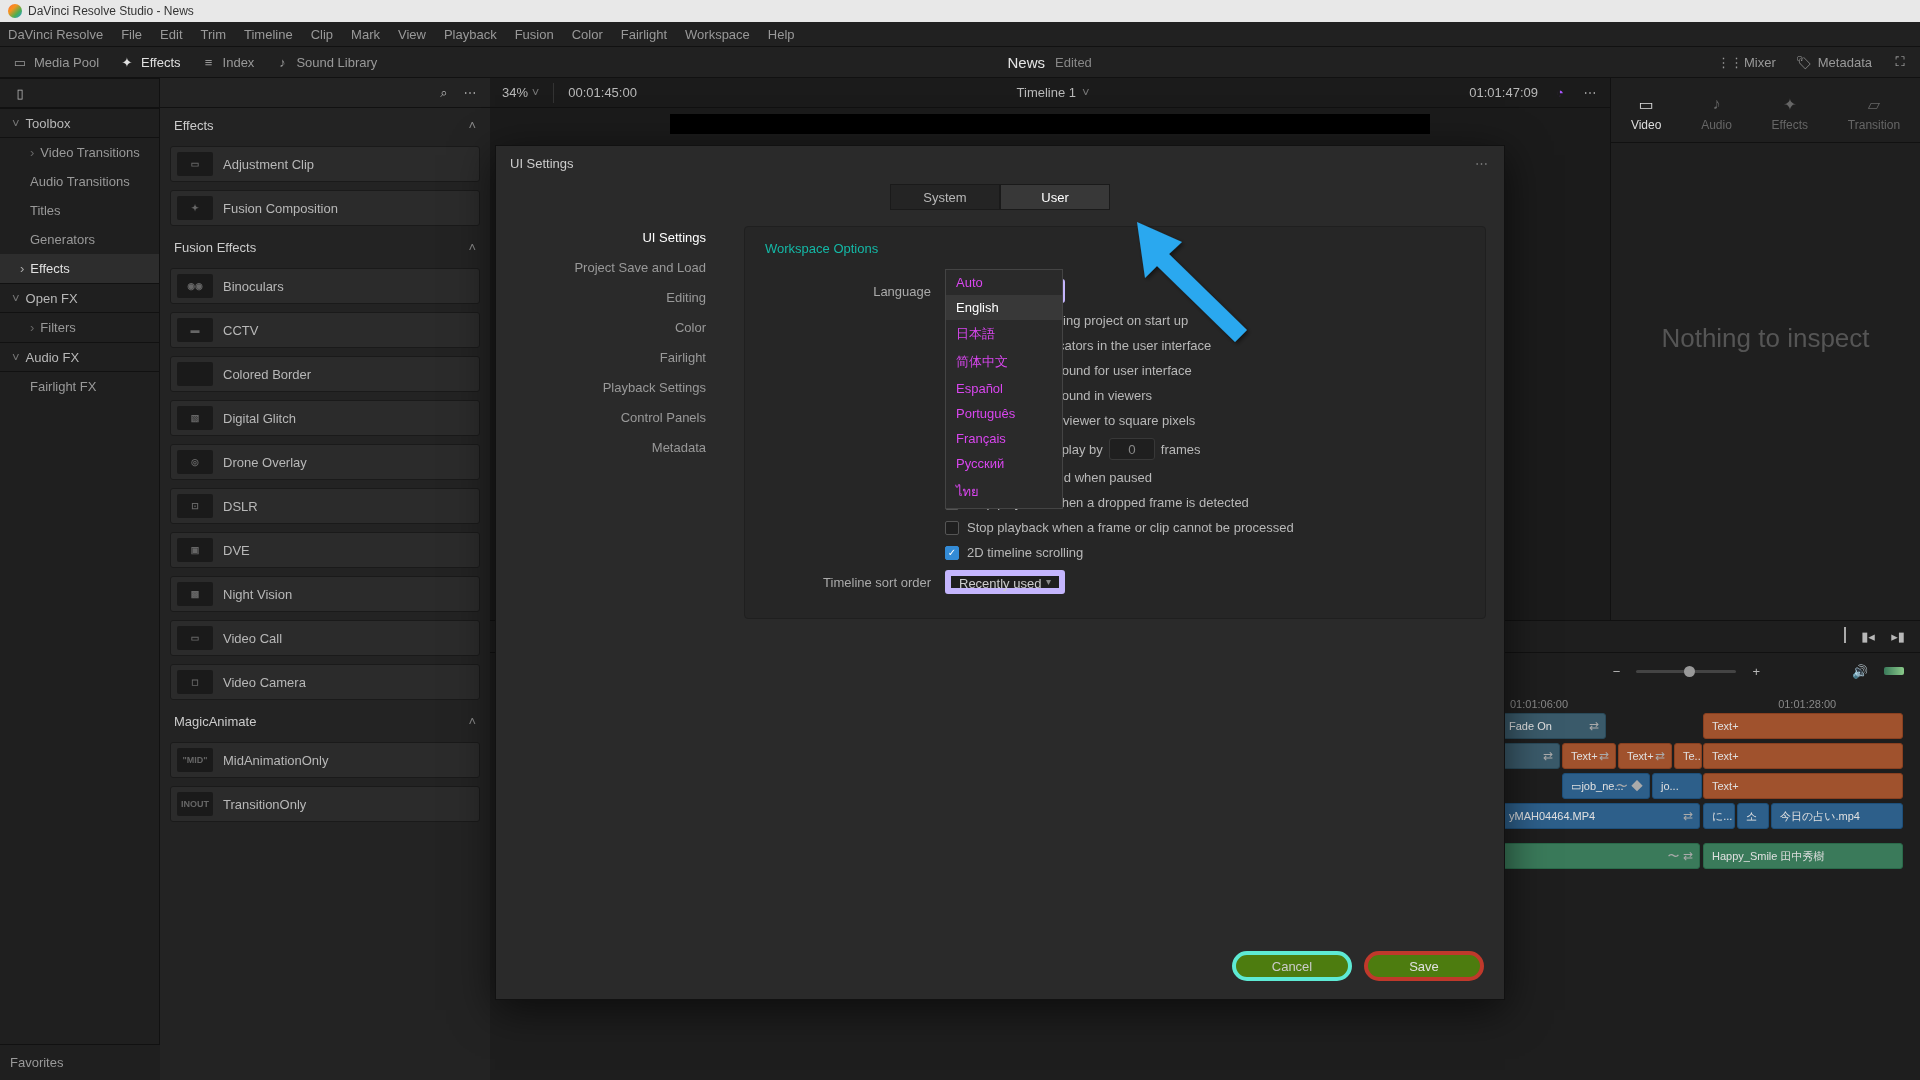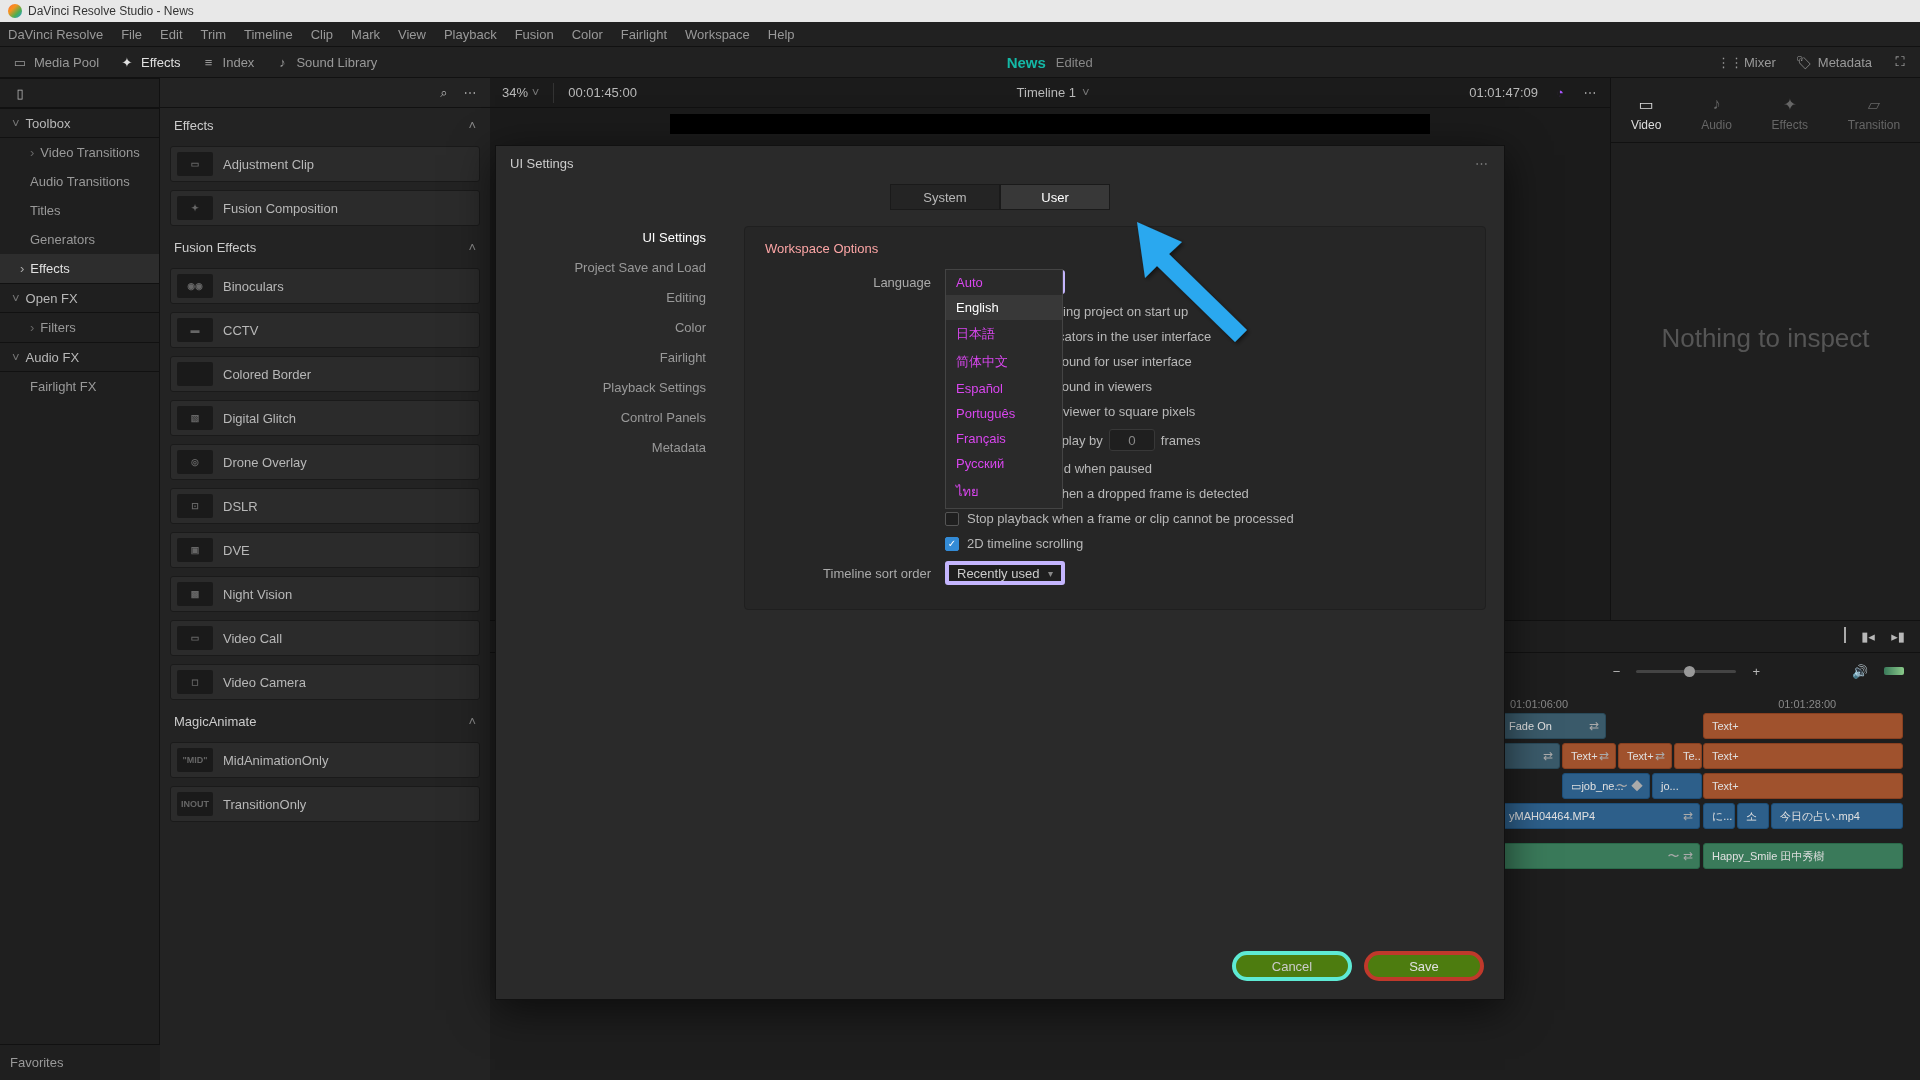--- a/index.html
+++ b/index.html
@@ -6,21 +6,21 @@
 body{background:#1a1a1a;color:#b8b8b8;font-size:13px;overflow:hidden;width:1920px;height:1080px;position:relative}
 .titlebar{height:22px;background:#e8e8e8;color:#333;display:flex;align-items:center;padding:0 8px;font-size:12px}
 .titlebar .logo{width:14px;height:14px;background:linear-gradient(135deg,#ff6b35,#f7931e,#4caf50,#2196f3);border-radius:50%;margin-right:6px}
 .menubar{height:24px;background:#212121;display:flex;align-items:center;padding:5px 8px;gap:18px;font-size:13px;color:#999}
 .menubar span{cursor:pointer}
 .toolbar{height:32px;background:#212121;border-top:1px solid #111;border-bottom:1px solid #111;display:flex;align-items:center;padding:0 12px;justify-content:space-between}
 .toolbar-left,.toolbar-right{display:flex;align-items:center;gap:20px}
 .toolbar-btn{display:flex;align-items:center;gap:6px;color:#999;cursor:pointer}
 .toolbar-btn.active{color:#e0e0e0}
 .toolbar-center{display:flex;align-items:center;gap:10px;color:#ccc}
-.proj-name{font-weight:700;font-size:15px;color:#14b8a6}
+.proj-name{font-weight:400;font-size:15px;color:#e5e5e5}
 .proj-status{color:#888;font-size:13px}
 .icon{display:inline-flex;width:16px;height:16px;align-items:center;justify-content:center}
 .main{display:flex;height:calc(100% - 78px)}
 .sidebar-left{width:160px;background:#1f1f1f;border-right:1px solid #111}
 .side-hdr{height:30px;display:flex;align-items:center;padding:0 12px;border-top:1px solid #111;border-bottom:1px solid #111}
 .side-hdr .exp{margin-right:6px;color:#777}
 .side-item{padding:7px 12px 7px 30px;color:#999;cursor:pointer}
 .side-item.sel{background:#2d2d2d;color:#e0e0e0}
 .effects-panel{width:330px;background:#232323;display:flex;flex-direction:column}
 .fx-group-hdr{height:34px;display:flex;align-items:center;justify-content:space-between;padding:0 14px;color:#ccc;font-size:13px}
@@ -53,24 +53,24 @@
 .prefs-dots{color:#888;letter-spacing:2px;cursor:pointer}
 .prefs-tabs{display:flex;justify-content:center;gap:0;margin-top:4px}
 .prefs-tab{width:110px;height:26px;display:flex;align-items:center;justify-content:center;background:#242424;border:1px solid #1a1a1a;cursor:pointer}
 .prefs-tab.active{background:#383838;color:#fff}
 .prefs-body{display:flex;height:calc(100% - 120px);margin-top:8px}
 .prefs-side{width:230px;padding-top:4px}
 .prefs-side-item{height:30px;display:flex;align-items:center;justify-content:flex-end;padding-right:20px;color:#999;cursor:pointer}
 .prefs-side-item.sel{color:#fff}
 .prefs-content{flex:1;padding:8px 18px}
 .prefs-section{border:1px solid #1f1f1f;border-radius:4px;padding:14px 20px;background:#262626}
-.prefs-sec-title{color:#fca5a5;margin-bottom:14px}
+.prefs-sec-title{color:#14b8a6;margin-bottom:23px}
 .prefs-row{display:flex;align-items:center;margin-bottom:10px;font-size:13px}
 .prefs-label{width:180px;text-align:right;padding-right:14px;color:#aaa}
-.prefs-select{width:120px;height:24px;background:#1f1f1f;border:4px solid #c4b5fd;border-radius:3px;display:flex;align-items:center;justify-content:space-between;padding:0 8px;color:#ccc;cursor:pointer}
+.prefs-select{width:120px;height:24px;background:#1f1f1f;border:6px solid #c4b5fd;border-radius:3px;display:flex;align-items:flex-start;justify-content:space-between;padding:0 8px;color:#ccc;cursor:pointer}
 .prefs-select .arr{color:#888;font-size:10px}
 .chk{width:14px;height:14px;border:1px solid #555;border-radius:2px;margin-right:8px;display:inline-flex;align-items:center;justify-content:center;background:#1f1f1f}
 .chk.on{background:#338bd6;border-color:#338bd6;color:#fff;font-size:10px}
 .prefs-footer{position:absolute;bottom:18px;right:20px;display:flex;gap:12px}
 .pbtn{width:120px;height:30px;border-radius:15px;display:flex;align-items:center;justify-content:center;cursor:pointer;background:#4d7c0f;border:4px solid #5eead4;color:#ccc}
 .pbtn.primary{border-color:#c0392b;color:#e0e0e0}
 .dropdown{position:absolute;left:200px;top:42px;width:118px;background:#2a2a2a;border:1px solid #444;z-index:60;max-height:240px;overflow-y:auto}
 .dropdown::-webkit-scrollbar{width:8px}
 .dropdown::-webkit-scrollbar-thumb{background:#555;border-radius:4px}
 .dd-item{padding:5px 10px;color:#d946ef;cursor:pointer}

